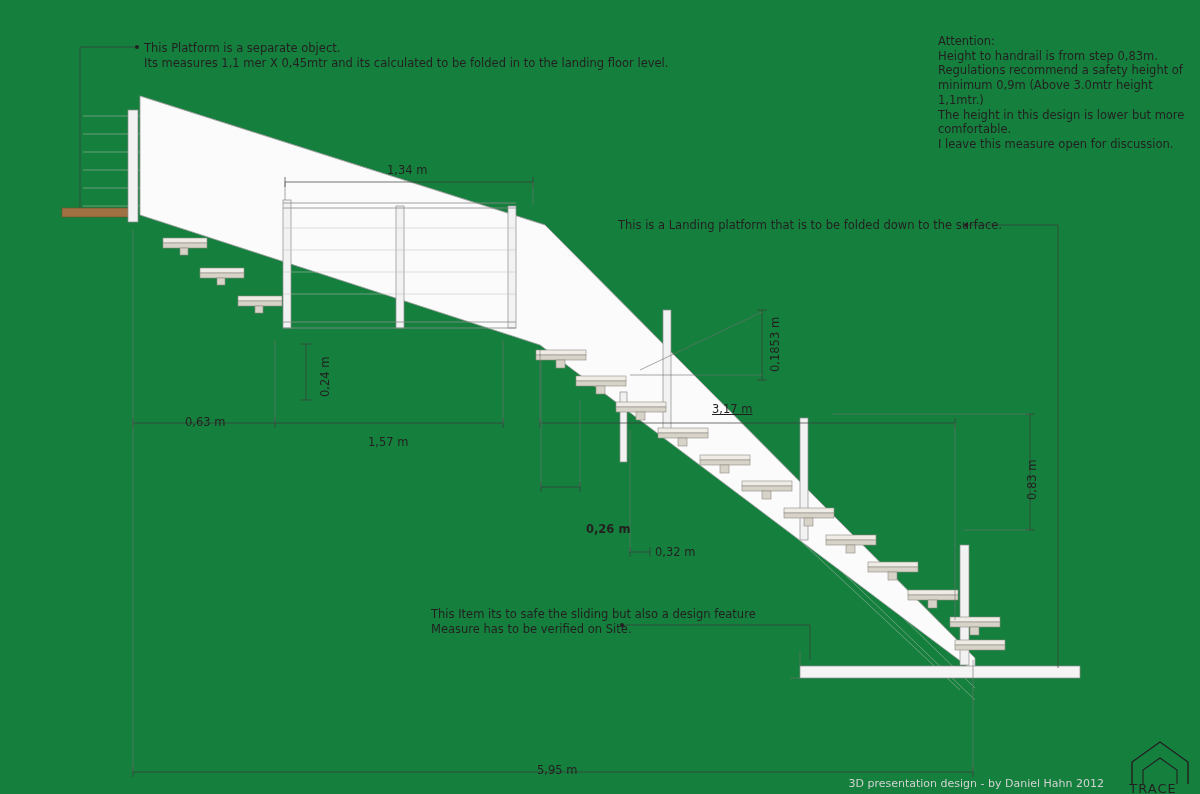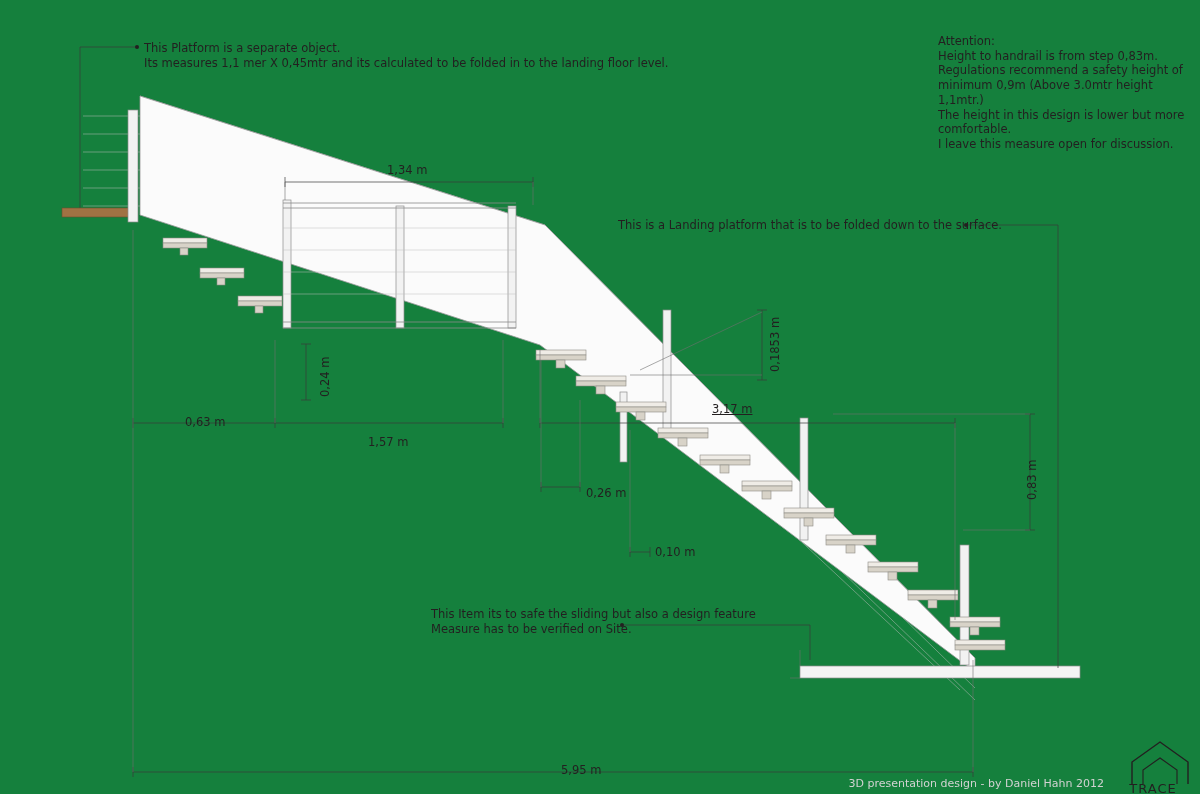--- a/index.html
+++ b/index.html
@@ -336,25 +336,25 @@
   <div class="note" style="left:618px; top:218px;">This is a Landing platform that is to be folded down to the surface.</div>
 
   <div class="dimlabel" style="left:387px; top:163px;">1,34 m</div>
 
   <div class="dimlabel" style="left:185px; top:415px;">0,63 m</div>
 
   <div class="dimlabel" style="left:368px; top:415px;margin-top:20px;">1,57 m</div>
 
   <div class="dimlabel" style="left:712px; top:402px;text-decoration:underline;">3,17 m</div>
 
-  <div class="dimlabel" style="left:561px; top:763px;">5,95 m</div>
-
-  <div class="dimlabel" style="left:586px; top:486px;">0,26 m</div>
-
-  <div class="dimlabel" style="left:655px; top:545px;">0,10 m</div>
+  <div class="dimlabel" style="left:537px; top:763px;">5,95 m</div>
+
+  <div class="dimlabel" style="left:586px; top:522px;font-weight:bold;">0,26 m</div>
+
+  <div class="dimlabel" style="left:655px; top:545px;">0,32 m</div>
 
   <div class="dimlabel vert" style="left:318px; top:397px;">0,24 m</div>
 
   <div class="dimlabel vert" style="left:768px; top:372px;">0,1853 m</div>
 
   <div class="dimlabel vert" style="left:1025px; top:500px;">0,83 m</div>
 
   <div class="footer-faint">3D presentation design - by Daniel Hahn 2012</div>
 
   <div class="logo-text" style="bottom:-2px;">TRACE</div>

